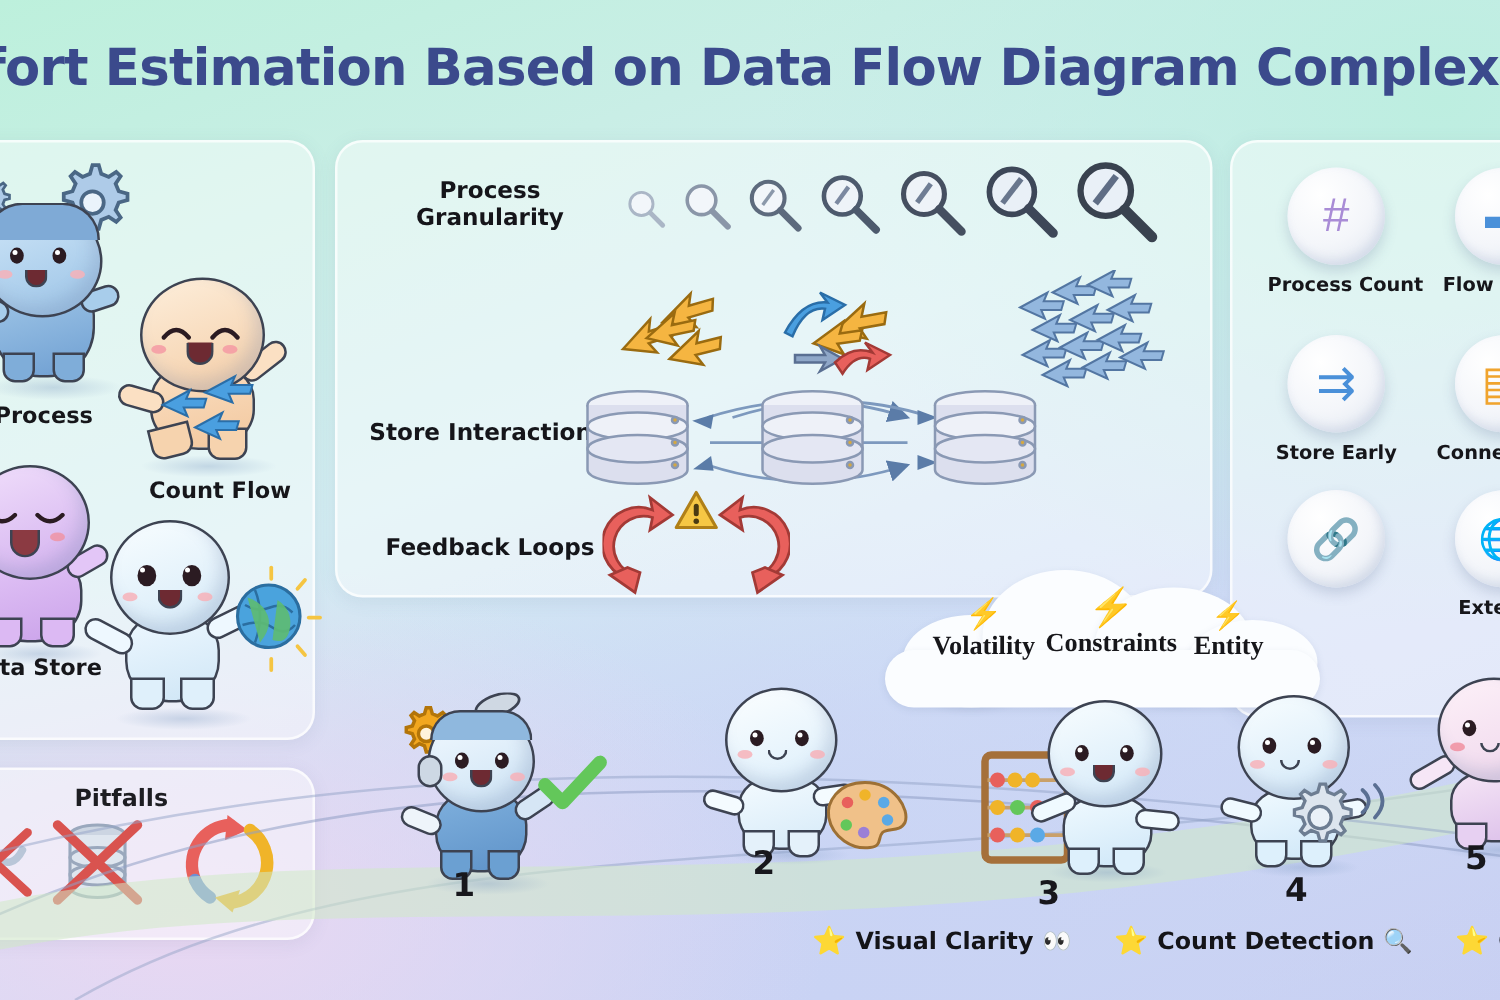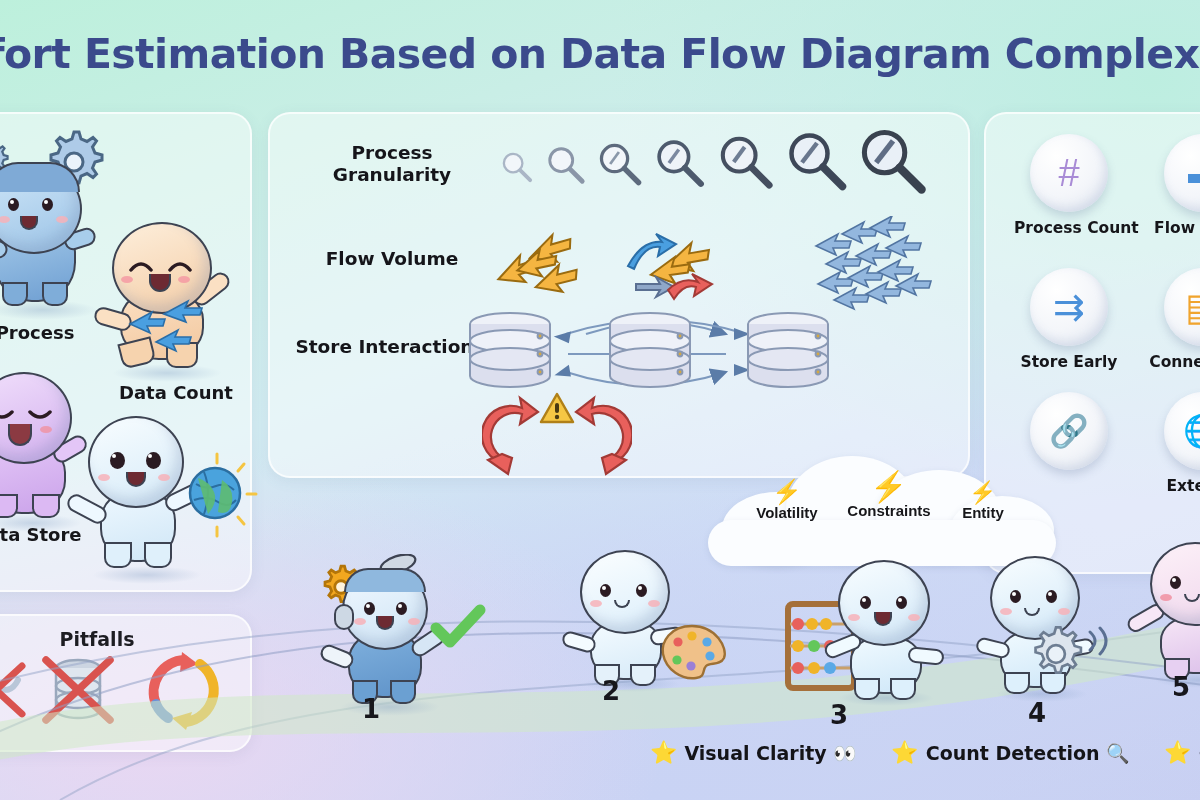--- a/index.html
+++ b/index.html
@@ -102,22 +102,22 @@
     margin-top: 7px; font-size: 15.5px; font-weight:700; color:#16161a;
     font-family:"DejaVu Sans", sans-serif; white-space:nowrap;
   }
 
   
   #cloud { position:absolute; left: 700px; top: 452px; width: 366px; height: 116px; }
   .cloud-shape { position:absolute; background:#fbfdff; border-radius:50%;
                  box-shadow: 0 2px 6px rgba(110,130,165,0.16); }
   .cloud-item { position:absolute; text-align:center; }
   .cloud-item .cl-txt {
-    font-size: 15px; font-weight:700; color:#16161a;
-    font-family:Liberation Sans, sans-serif; white-space:nowrap;
+    font-size: 21px; font-weight:700; color:#16161a;
+    font-family:Liberation Serif, serif; white-space:nowrap;
   }
   .bolt { font-size: 24px; line-height: 1; }
 
   
   #ribbons { position:absolute; left:0; top:500px; width:1200px; height:300px; }
 
   .step-num {
     position:absolute; font-size:26px; font-weight:700; color:#17171c;
     font-family:"DejaVu Sans", sans-serif;
   }
@@ -200,21 +200,21 @@
     <div class="mouth-open" style="left:53px; top:56px; width:22px; height:18px;"></div>
 
     <svg style="position:absolute; left:30px; top:78px;" width="90" height="60" viewBox="0 0 90 60">
       <g fill="#4a9fe0" stroke="#2a6ea8" stroke-width="1.6">
         <path d="M4 28 l22-12 -3 7 16 0 -2 7 -16 0 3 7z"></path>
         <path d="M30 46 l22-12 -3 7 16 0 -2 7 -16 0 3 7z"></path>
         <path d="M38 18 l24-13 -3 7 17 0 -2 7 -17 0 3 7z"></path>
       </g>
     </svg>
   </div>
-  <div class="c-label" style="left:96px; top:382px; width:160px;">Data Count</div>
+  <div class="c-label" style="left:96px; top:382px; width:160px;">Count Flow</div>
 
   <div class="chara" style="left:-36px; top:368px; width:150px; height:160px;">
     <div class="shadow-ell" style="left:18px; top:146px; width:100px; height:18px;"></div>
     <div class="blob-body" style="left:20px; top:74px; width:82px; height:72px;
          background:linear-gradient(165deg,#e3c6f7,#cba3ea);"></div>
     <div class="leg" style="left:26px; top:126px; width:28px; height:24px; background:#dcb9f3;"></div>
     <div class="leg" style="left:68px; top:126px; width:28px; height:24px; background:#dcb9f3;"></div>
 
     <div class="arm" style="left:88px; top:72px; width:36px; height:18px; background:#e3c6f7; transform:rotate(-30deg);"></div>
     <div class="blob-head" style="left:12px; top:4px; width:96px; height:92px;
@@ -332,21 +332,20 @@
         <line x1="12" y1="23" x2="22" y2="10" stroke="#68768d" stroke-width="3"></line>
         <path d="M26 26 L39 39" stroke="#3d4758" stroke-width="5" stroke-linecap="round"></path>
       </svg>
     <svg class="magnifier" style="left:856px; top:124px;" width="74" height="74" viewBox="0 0 44 44">
         <circle cx="17" cy="17" r="12" fill="#e9f0f7" stroke="#39424f" stroke-width="3"></circle>
         <line x1="12" y1="23" x2="22" y2="10" stroke="#5f6d85" stroke-width="3.2"></line>
         <path d="M26 26 L39 39" stroke="#39424f" stroke-width="5" stroke-linecap="round"></path>
       </svg>
   </div>
 
-  <div class="dim-label" style="left:292px; top:248px; width:200px;">Flow Volume</div>
   <svg style="position:absolute; left:490px; top:228px;" width="110" height="70" viewBox="0 0 110 70">
     <g fill="#f5b541" stroke="#9a6b10" stroke-width="2">
       <path d="M6 44 l28 -16 -4 9 20 0 -3 9 -20 0 4 9z" transform="rotate(-18 30 40)"></path>
       <path d="M38 24 l28 -16 -4 9 20 0 -3 9 -20 0 4 9z" transform="rotate(-16 60 20)"></path>
       <path d="M44 54 l28 -16 -4 9 20 0 -3 9 -20 0 4 9z" transform="rotate(-14 66 50)"></path>
       <path d="M26 38 l26 -15 -4 9 19 0 -3 8 -19 0 4 9z" transform="rotate(-12 48 34)"></path>
     </g>
   </svg>
   <svg style="position:absolute; left:620px; top:222px;" width="130" height="80" viewBox="0 0 130 80">
     <g stroke-width="2">
@@ -416,20 +415,21 @@
         <path d="M2 10 v52 a40 11 0 0 0 80 0 v-52" fill="#dcdfee"></path>
         <ellipse cx="42" cy="27" rx="40" ry="11" fill="#eef1f8"></ellipse>
         <ellipse cx="42" cy="45" rx="40" ry="11" fill="#e4e7f3"></ellipse>
         <circle cx="72" cy="22" r="2.4" fill="#d4a843"></circle>
           <circle cx="72" cy="40" r="2.4" fill="#d4a843"></circle>
           <circle cx="72" cy="58" r="2.4" fill="#d4a843"></circle>
       </g>
     </g>
   </svg>
 
+  <div class="dim-label" style="left:282px; top:428px; width:220px;">Feedback Loops</div>
   <svg style="position:absolute; left:482px; top:390px;" width="150" height="86" viewBox="0 0 150 86">
     <g fill="#e8605c" stroke="#a33a36" stroke-width="2.2">
       <path d="M18 72 A28 28 0 0 1 40 18 l-2 -10 18 14 -18 12 2 -10 A18 18 0 0 0 26 70 z"></path>
       <path d="M132 72 A28 28 0 0 0 110 18 l2 -10 -18 14 18 12 -2 -10 A18 18 0 0 1 124 70 z"></path>
       <path d="M20 64 l-14 6 20 14 4 -16z"></path>
       <path d="M130 64 l14 6 -20 14 -4 -16z"></path>
     </g>
     <g transform="translate(57,2)">
       <path d="M18 2 L34 30 L2 30 z" fill="#f6c744" stroke="#b08018" stroke-width="2.5" stroke-linejoin="round"></path>
       <rect x="16" y="11" width="4" height="10" rx="2" fill="#4a3a12"></rect>

